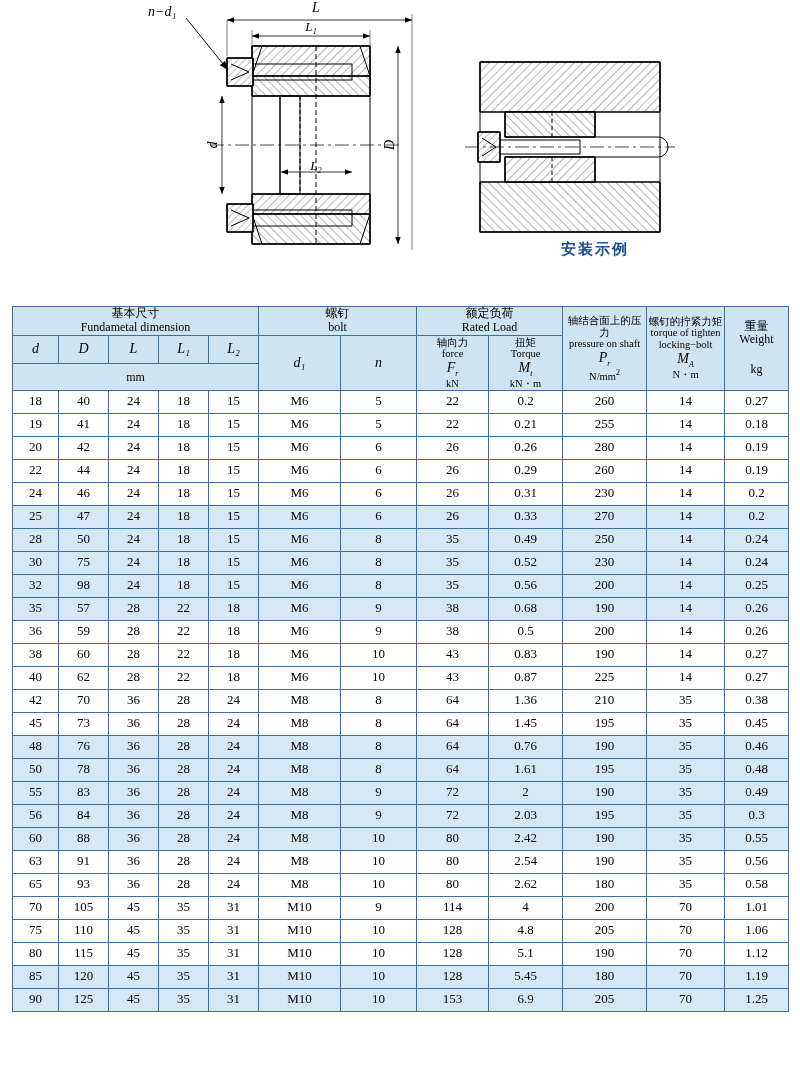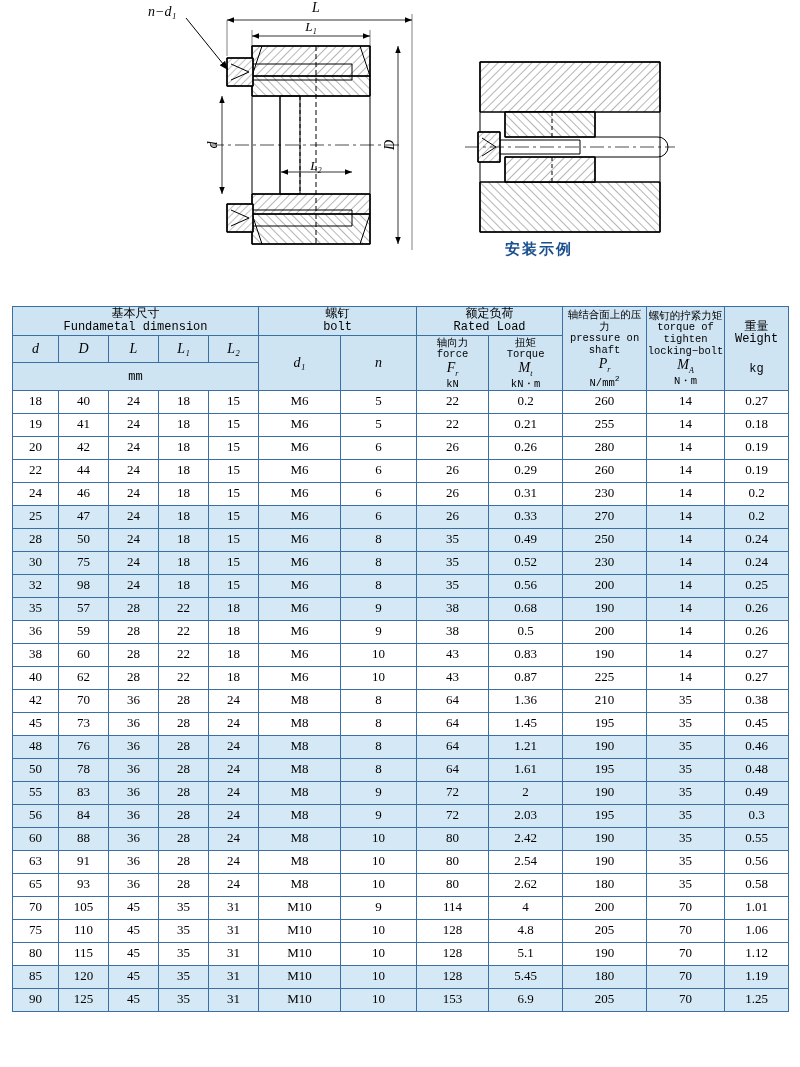--- a/index.html
+++ b/index.html
@@ -25,20 +25,21 @@
   #drawing-svg {
     position: absolute;
     left: 0;
     top: 0;
   }
   #install-caption {
     position: absolute;
     left: 505px;
     top: 240px;
     width: 180px;
+    text-align: center;
     font-family: "DejaVu Sans", sans-serif;
     font-size: 15px;
     font-weight: bold;
     color: #1a4f8f;
     letter-spacing: 2px;
   }
 
   
   #spec-table {
     border-collapse: collapse;
@@ -58,21 +59,21 @@
   #spec-table thead th {
     background: #cfe4f3;
     font-weight: normal;
     font-size: 12.5px;
   }
   .hdr-cn {
     font-family: "DejaVu Sans", sans-serif;
     font-size: 12px;
   }
   .hdr-en {
-    font-family: Liberation Mono, monospace;
+    font-family: Liberation Serif, serif;
     font-size: 12px;
   }
   .hdr-sym {
     font-family: "Liberation Serif", serif;
     font-size: 14px;
     font-style: italic;
   }
   .hdr-small {
     font-size: 10.5px;
   }
@@ -535,21 +536,21 @@
       </tr>
       <tr class="band-b">
         <td>48</td>
         <td>76</td>
         <td>36</td>
         <td>28</td>
         <td>24</td>
         <td>M8</td>
         <td>8</td>
         <td>64</td>
-        <td>1.21</td>
+        <td>0.76</td>
         <td>190</td>
         <td>35</td>
         <td>0.46</td>
       </tr>
       <tr class="band-b">
         <td>50</td>
         <td>78</td>
         <td>36</td>
         <td>28</td>
         <td>24</td>

